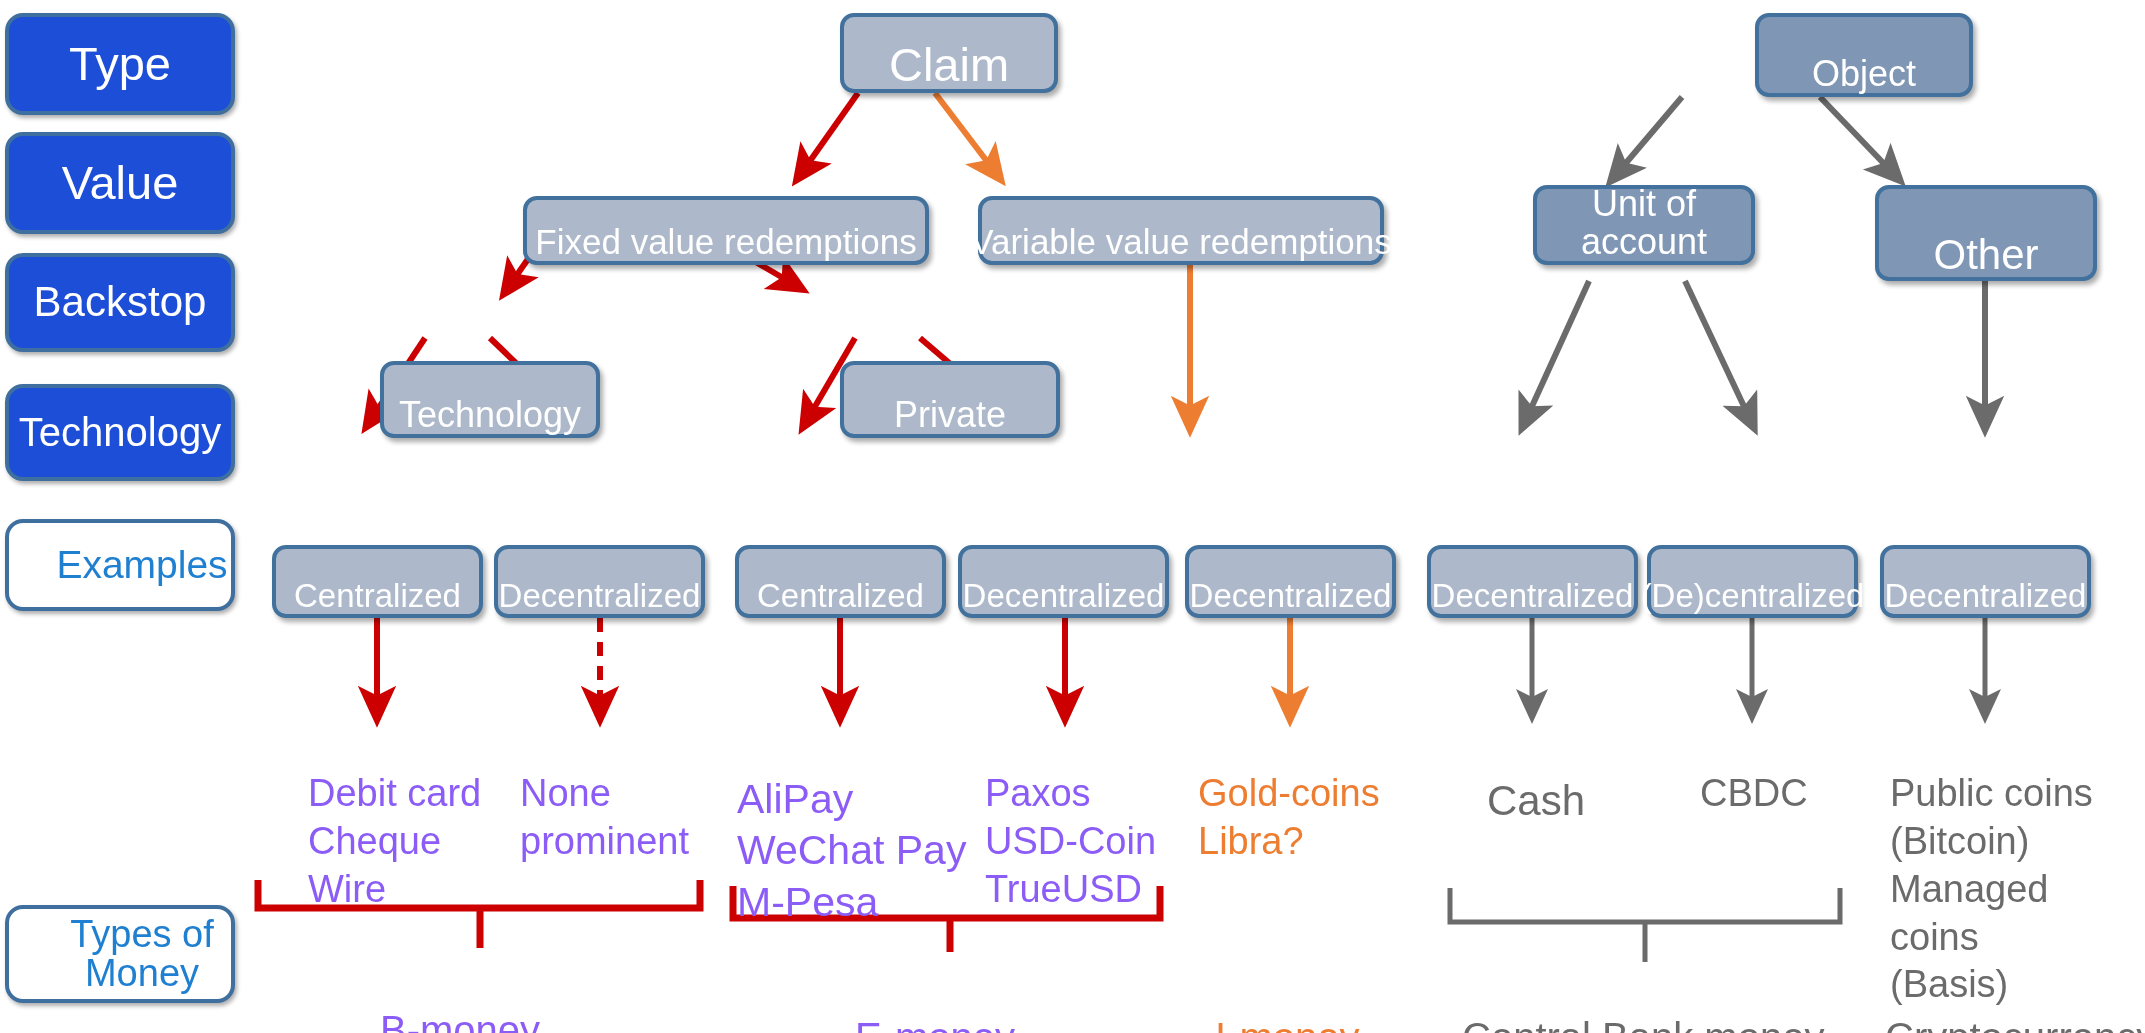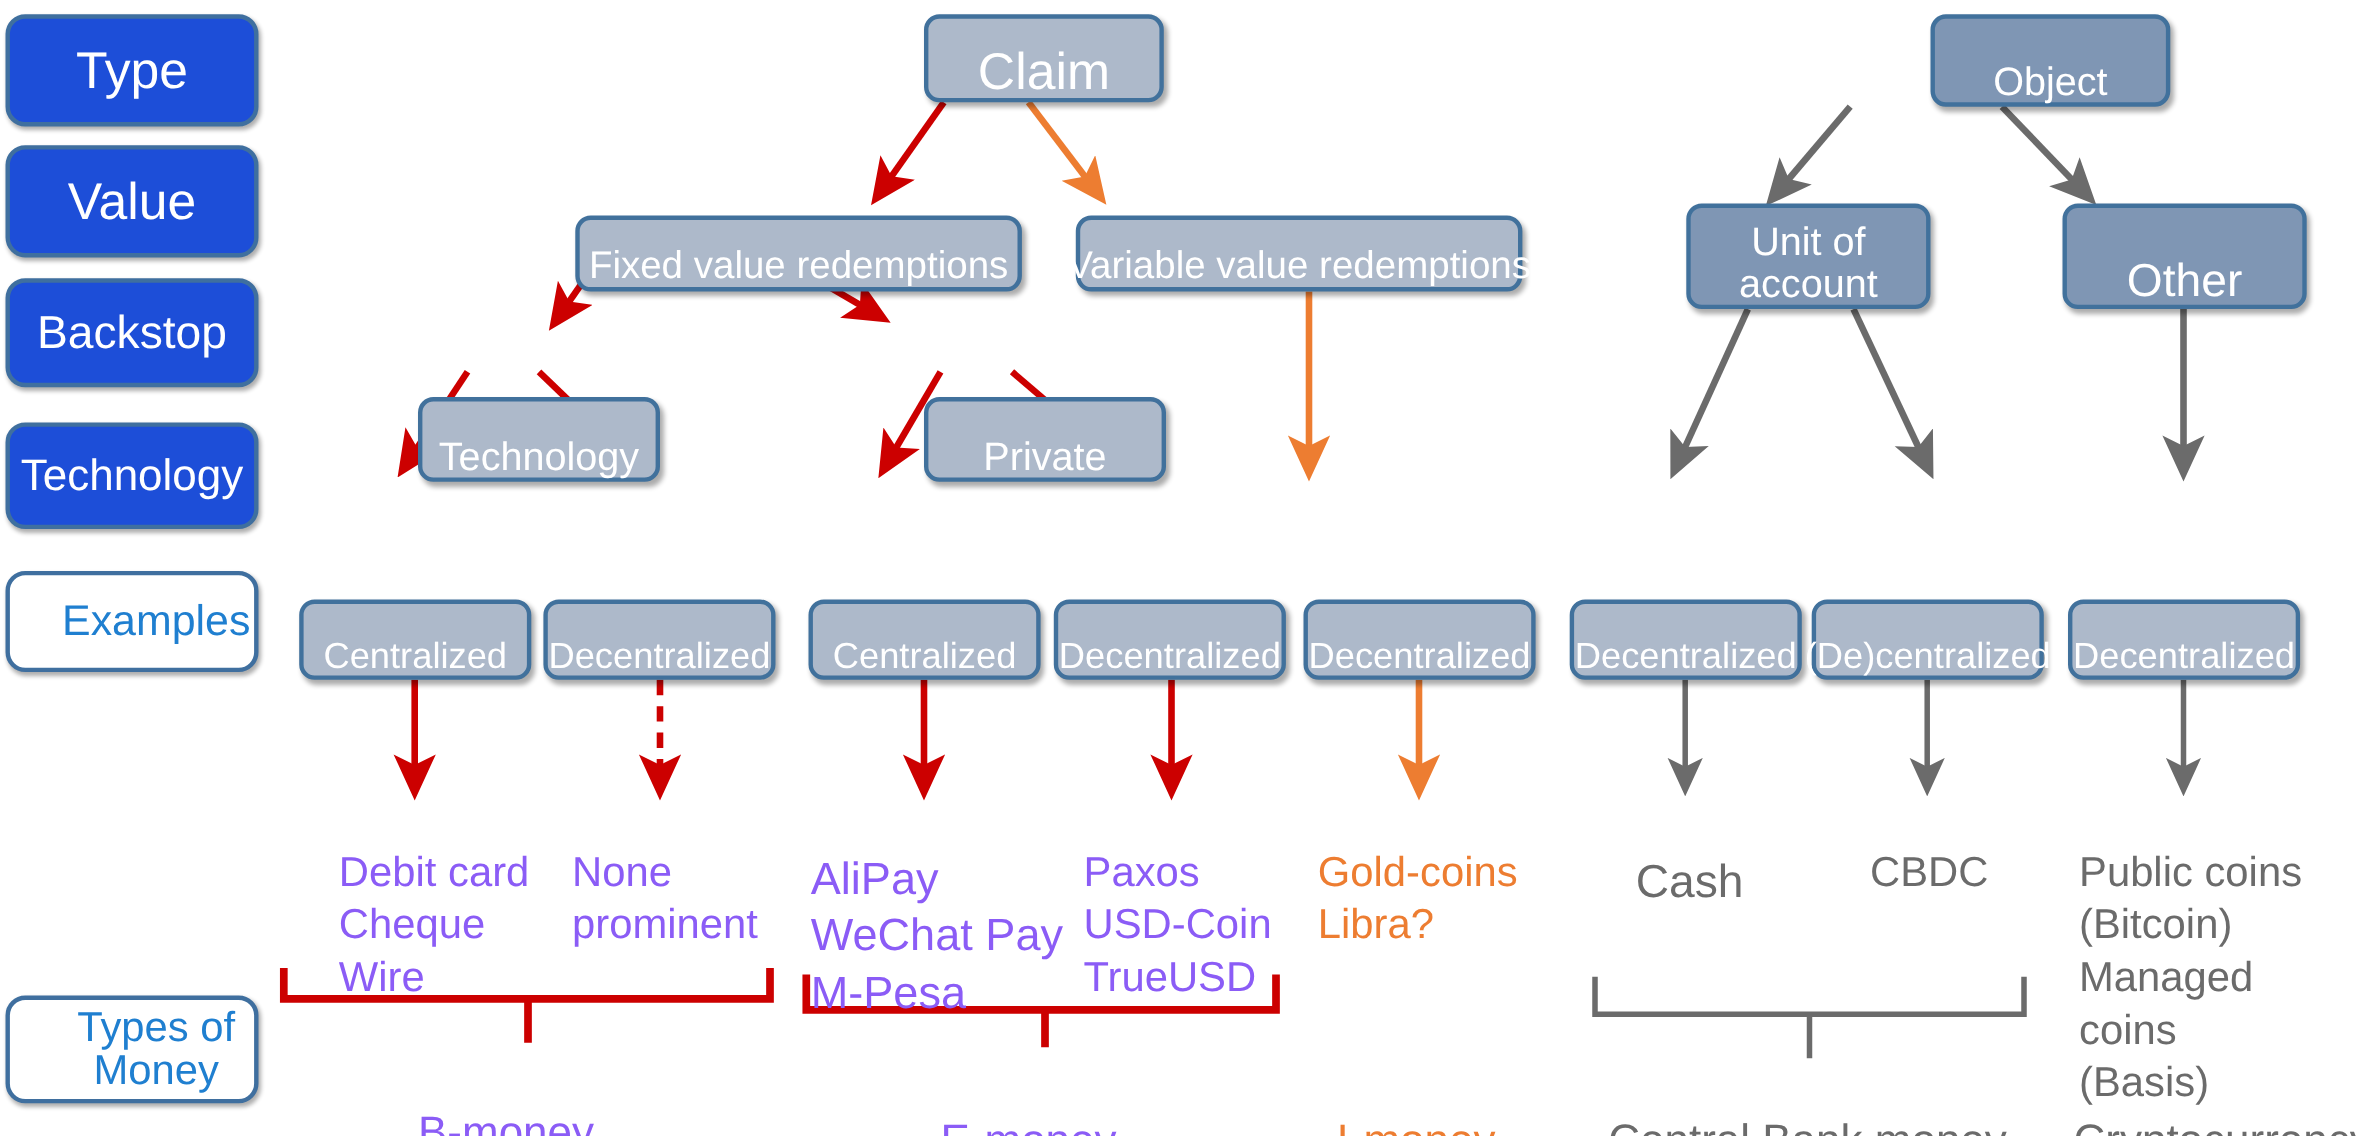--- a/index.html
+++ b/index.html
@@ -180,21 +180,21 @@
   <div class="node dark" style="left:1715px;top:13px;width:218px;height:84px;font-size:36px;margin-left:40px;">
     <span>Object</span>
   </div>
 
   <div class="node" style="left:523px;top:196px;width:406px;height:69px;font-size:35px;">
     <span>Fixed value redemptions</span>
   </div>
   <div class="node" style="left:978px;top:196px;width:406px;height:69px;font-size:35px;">
     <span>Variable value redemptions</span>
   </div>
-  <div class="node dark" style="left:1533px;top:185px;width:222px;height:96px;font-size:36px;white-space:pre-line;">
+  <div class="node dark" style="left:1533px;top:185px;width:222px;height:80px;font-size:36px;white-space:pre-line;">
     <span>Unit of
 account</span>
   </div>
   <div class="node dark" style="left:1875px;top:185px;width:222px;height:96px;font-size:42px;">
     <span>Other</span>
   </div>
 
   <div class="node" style="left:380px;top:361px;width:220px;height:77px;font-size:36px;">
     <span>Technology</span>
   </div>

